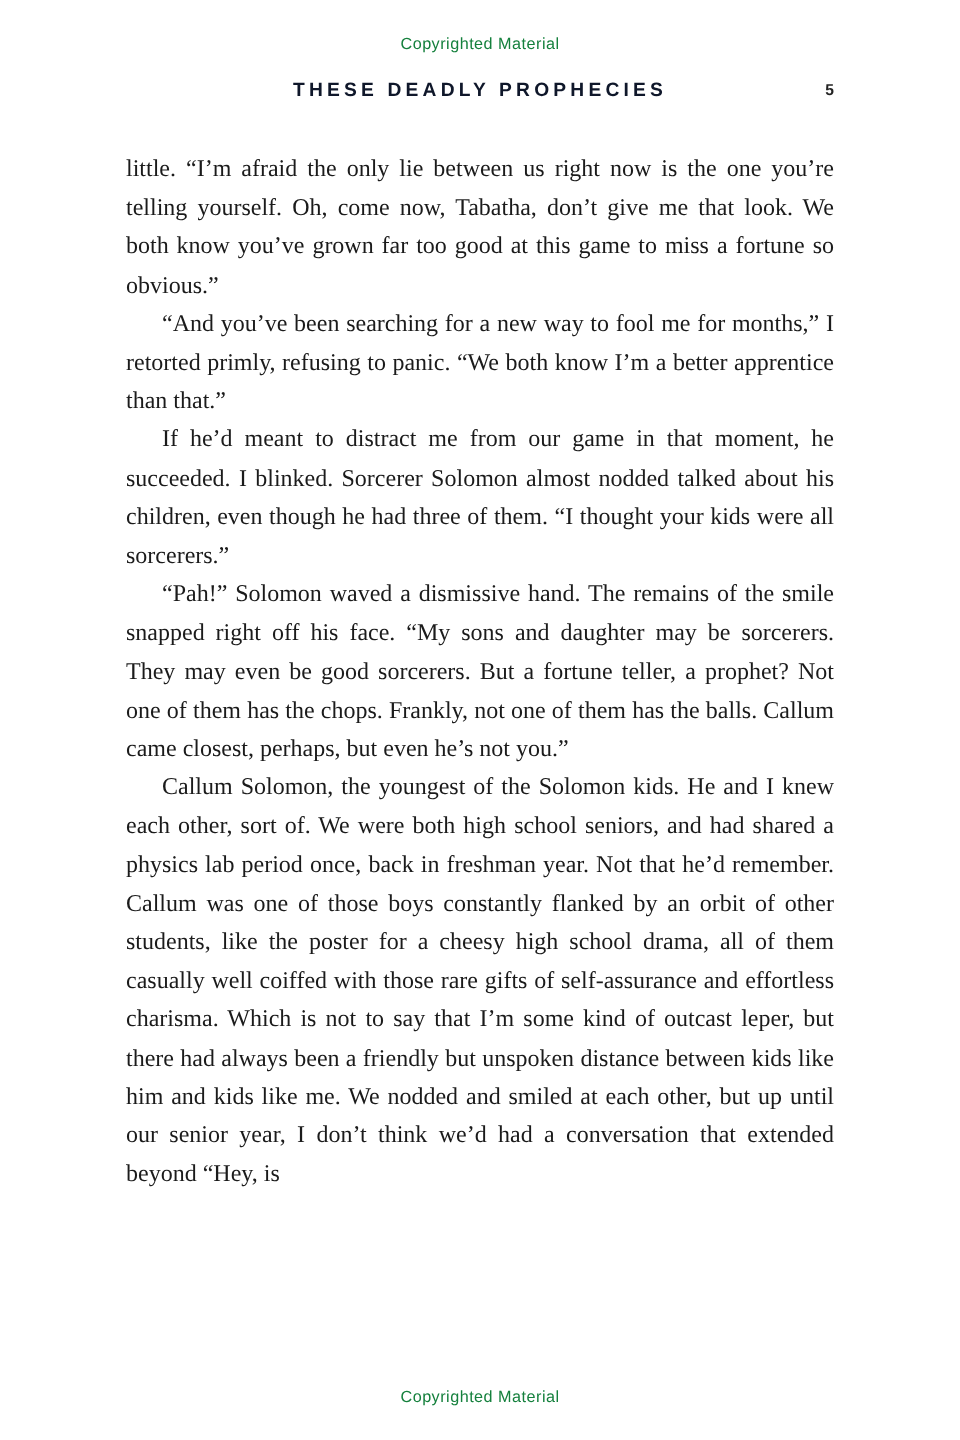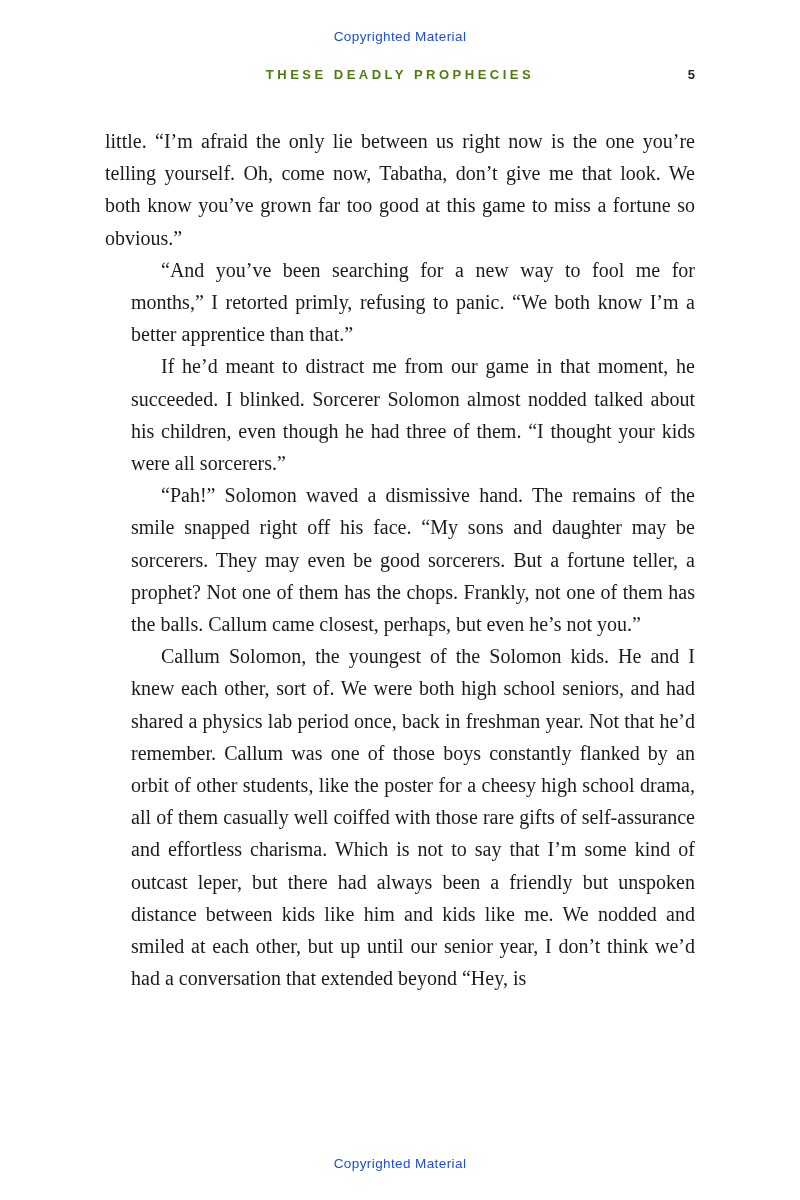--- a/index.html
+++ b/index.html
@@ -11,21 +11,21 @@
     position: relative;
     width: 800px;
     height: 1200px;
     background: #ffffff;
     overflow: hidden;
     font-family: "Liberation Serif", serif;
     color: #1b1b1b;
   }
   .copyright {
     font-family: "Liberation Sans", sans-serif;
-    color: #1d4ed8;
+    color: #15803d;
     font-size: 13.5px;
     letter-spacing: 0.4px;
     text-align: center;
   }
   .copyright.top {
     padding-top: 29px;
   }
   .copyright.bottom {
     position: absolute;
     left: 0;
@@ -35,23 +35,23 @@
   .running-header {
     position: relative;
     margin: 23px 105px 0 105px;
     height: 18px;
   }
   .running-title {
     display: block;
     text-align: center;
     font-family: "Liberation Sans", sans-serif;
     font-weight: bold;
-    font-size: 13px;
+    font-size: 16px;
     letter-spacing: 3.5px;
-    color: #4d7c0f;
+    color: #0f172a;
     text-transform: uppercase;
   }
   .page-number {
     position: absolute;
     right: 0;
     top: 0;
     font-family: "Liberation Sans", sans-serif;
     font-weight: bold;
     font-size: 13px;
     color: #222222;
@@ -61,21 +61,20 @@
     font-size: 20px;
     line-height: 32.2px;
     text-align: justify;
   }
   .body-text p.para {
     margin: 0;
     padding: 0;
   }
   .body-text p.para.indent {
     text-indent: 30px;
-    margin-left: 26px;
   }
 </style>
 </head>
 <body>
 
 <div class="page">
 
   <div class="copyright top">Copyrighted Material</div>
 
   <div class="running-header">

